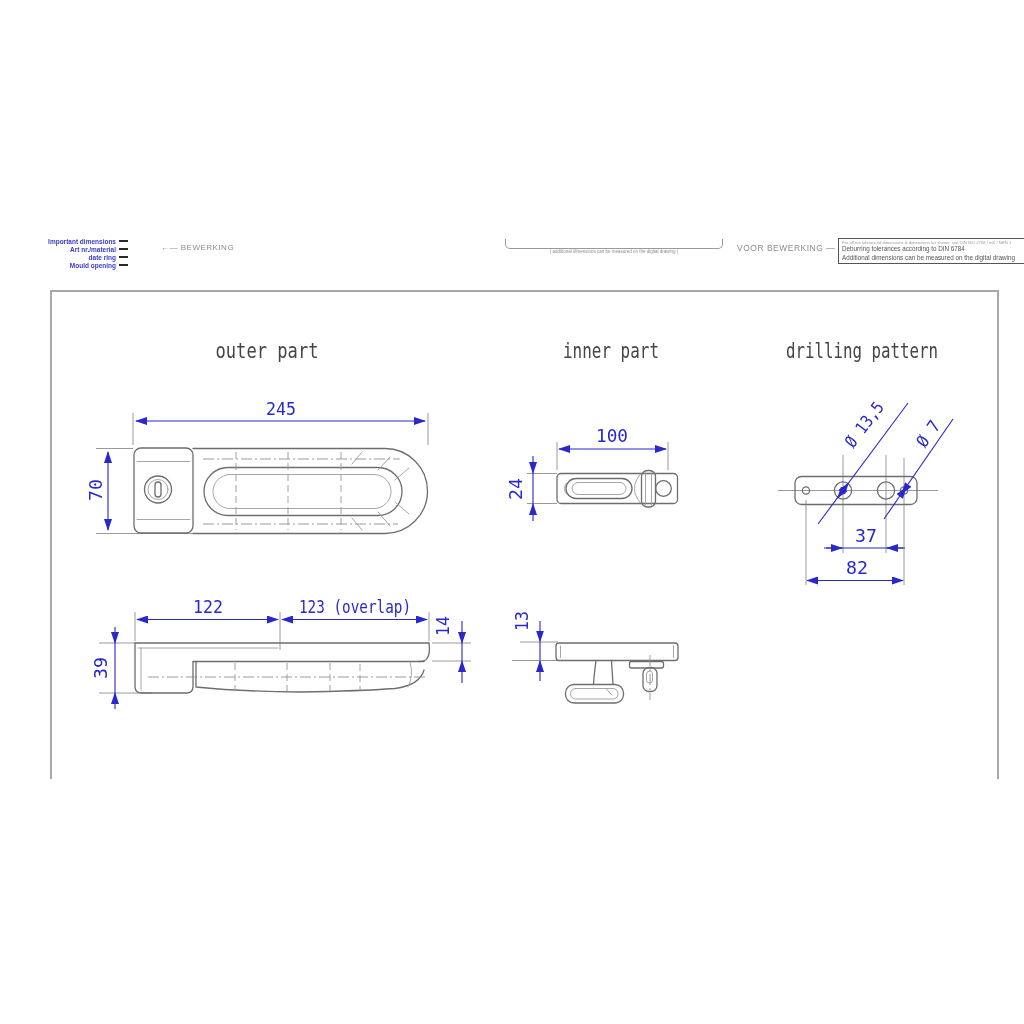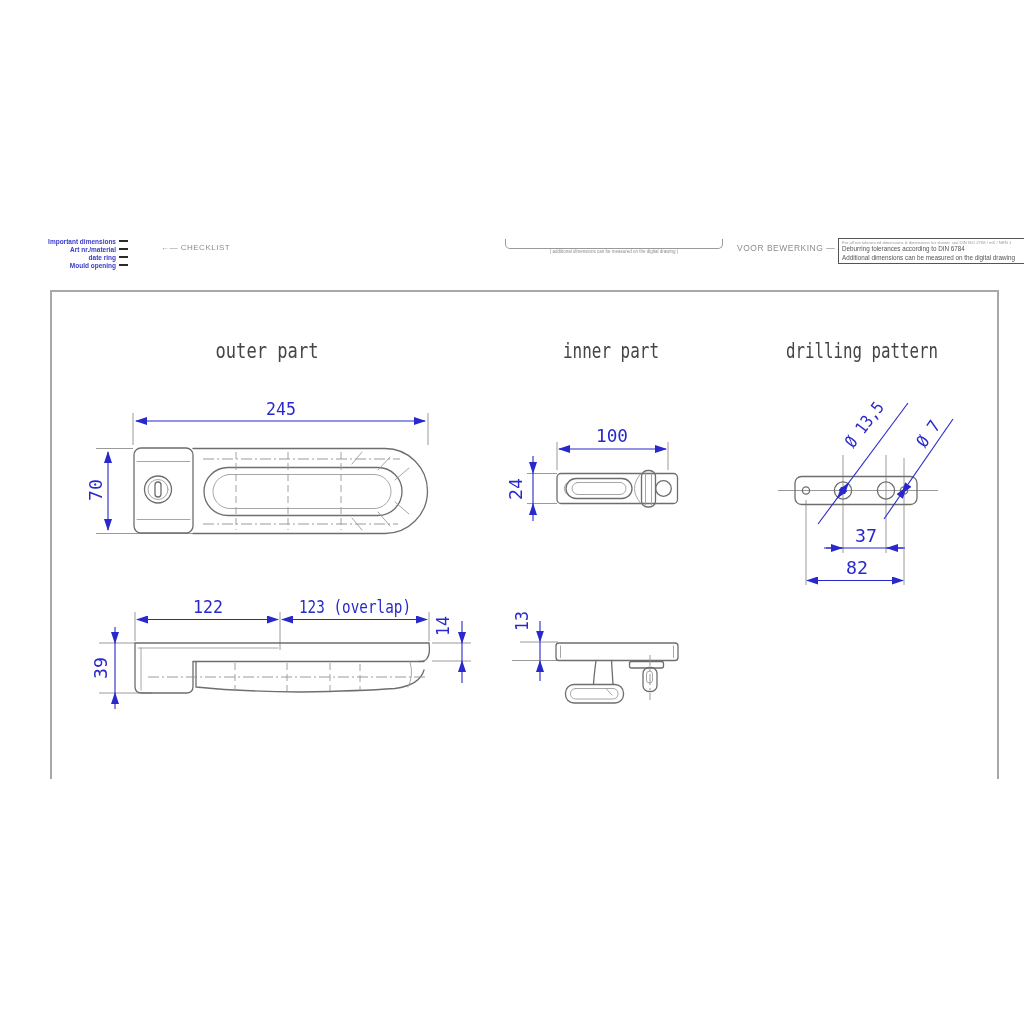--- a/index.html
+++ b/index.html
@@ -50,21 +50,21 @@
     <div class="legend-row">
       <span class="legend-label">date ring</span>
       <span class="legend-dash"></span>
     </div>
     <div class="legend-row">
       <span class="legend-label">Mould opening</span>
       <span class="legend-dash"></span>
     </div>
   </div>
 
-  <div class="checklist">←— CHECKLIST</div>
+  <div class="checklist">←— BEWERKING</div>
 
   <div class="bracket-note">
     <span>( additional dimensions can be measured on the digital drawing )</span>
   </div>
 
   <div class="process">VOOR BEWERKING —→</div>
 
   <div class="tolbox">
     <div class="tiny">For all not toleranced dimensions &amp; dimensions for shown: see DIN ISO 2768 / mK / NEN 1</div>
     <div class="small">Deburring tolerances according to DIN 6784</div>

